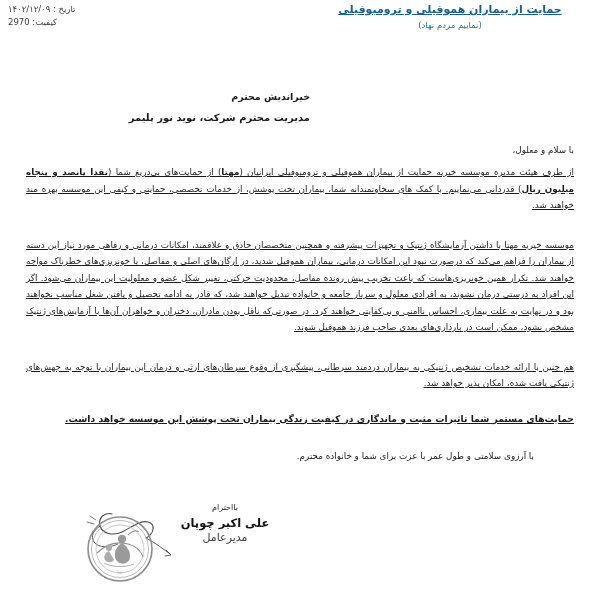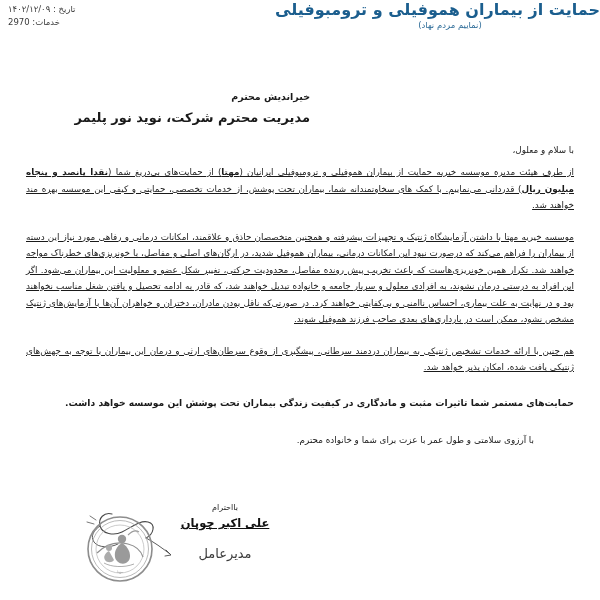--- a/index.html
+++ b/index.html
@@ -31,26 +31,27 @@
     padding-top: 4px;
   }
   .org-block {
     position: absolute;
     top: 2px;
     right: 0;
     width: 300px;
     text-align: center;
   }
   .org-title {
-    font-size: 16px;
+    font-size: 11px;
     font-weight: bold;
     color: #1b5e8e;
     letter-spacing: 0;
     line-height: 15px;
     white-space: nowrap;
+    text-decoration: underline;
   }
   .org-sub {
     font-size: 8.5px;
     color: #2f6d99;
     line-height: 14px;
     margin-top: 1px;
   }
   .meta-block {
     position: absolute;
     top: 3px;
@@ -76,50 +77,51 @@
     margin-top: 38px;
     text-align: right;
     padding-right: 264px;
   }
   .addressee .line1 {
     font-size: 9.5px;
     font-weight: bold;
     line-height: 17px;
   }
   .addressee .line2 {
-    font-size: 13px;
+    font-size: 10px;
     font-weight: bold;
     line-height: 17px;
     margin-top: 4px;
   }
   .salutation {
     margin-top: 17px;
     font-size: 8.8px;
     line-height: 15px;
     text-align: right;
   }
   p.para {
     font-size: 8.8px;
     line-height: 16.5px;
     text-align: justify;
     text-align-last: right;
     margin: 6px 0 0 0;
     text-decoration: underline;
   }
   p.para.gap {
-    margin-top: 15px;
+    margin-top: 23px;
   }
   .b { font-weight: bold; }
   p.bold-para {
     font-size: 9.2px;
     font-weight: bold;
     line-height: 17px;
     text-align: justify;
     text-align-last: right;
     margin: 18px 0 0 0;
+    text-decoration: underline;
   }
   .wish {
     margin-top: 22px;
     font-size: 8.8px;
     line-height: 15px;
     text-align: right;
     padding-right: 40px;
   }
 
   
@@ -141,27 +143,26 @@
     font-size: 8px;
     line-height: 12px;
     color: #262626;
   }
   .sig-name {
     font-size: 11.5px;
     font-weight: bold;
     line-height: 17px;
     margin-top: 1px;
     color: #111;
-    text-decoration: underline;
   }
   .sig-role {
-    font-size: 13px;
+    font-size: 11px;
     line-height: 12px;
     color: #3a3a3a;
-    margin-top: 16px;
+    margin-top: 0px;
   }
   .stamp {
     position: absolute;
     left: 84px;
     top: 27px;
     width: 72px;
     height: 72px;
   }
   .stamp svg { display: block; }
 
@@ -184,21 +185,21 @@
       <div class="org-title">حمایت از بیماران هموفیلی و ترومبوفیلی</div>
       <div class="org-sub">(نماییم مردم نهاد)</div>
     </div>
 
     <div class="meta-block">
       <div class="meta-row">
         <span class="meta-label">تاریخ :</span>
         <span class="meta-value">۱۴۰۲/۱۲/۰۹</span>
       </div>
       <div class="meta-row">
-        <span class="meta-label">خدمات:</span>
+        <span class="meta-label">کیفیت:</span>
         <span class="meta-value">2970</span>
       </div>
     </div>
 
   </div>
 
   <div class="content">
 
     <div class="addressee">
       <div class="line1">خیراندیش محترم</div>

